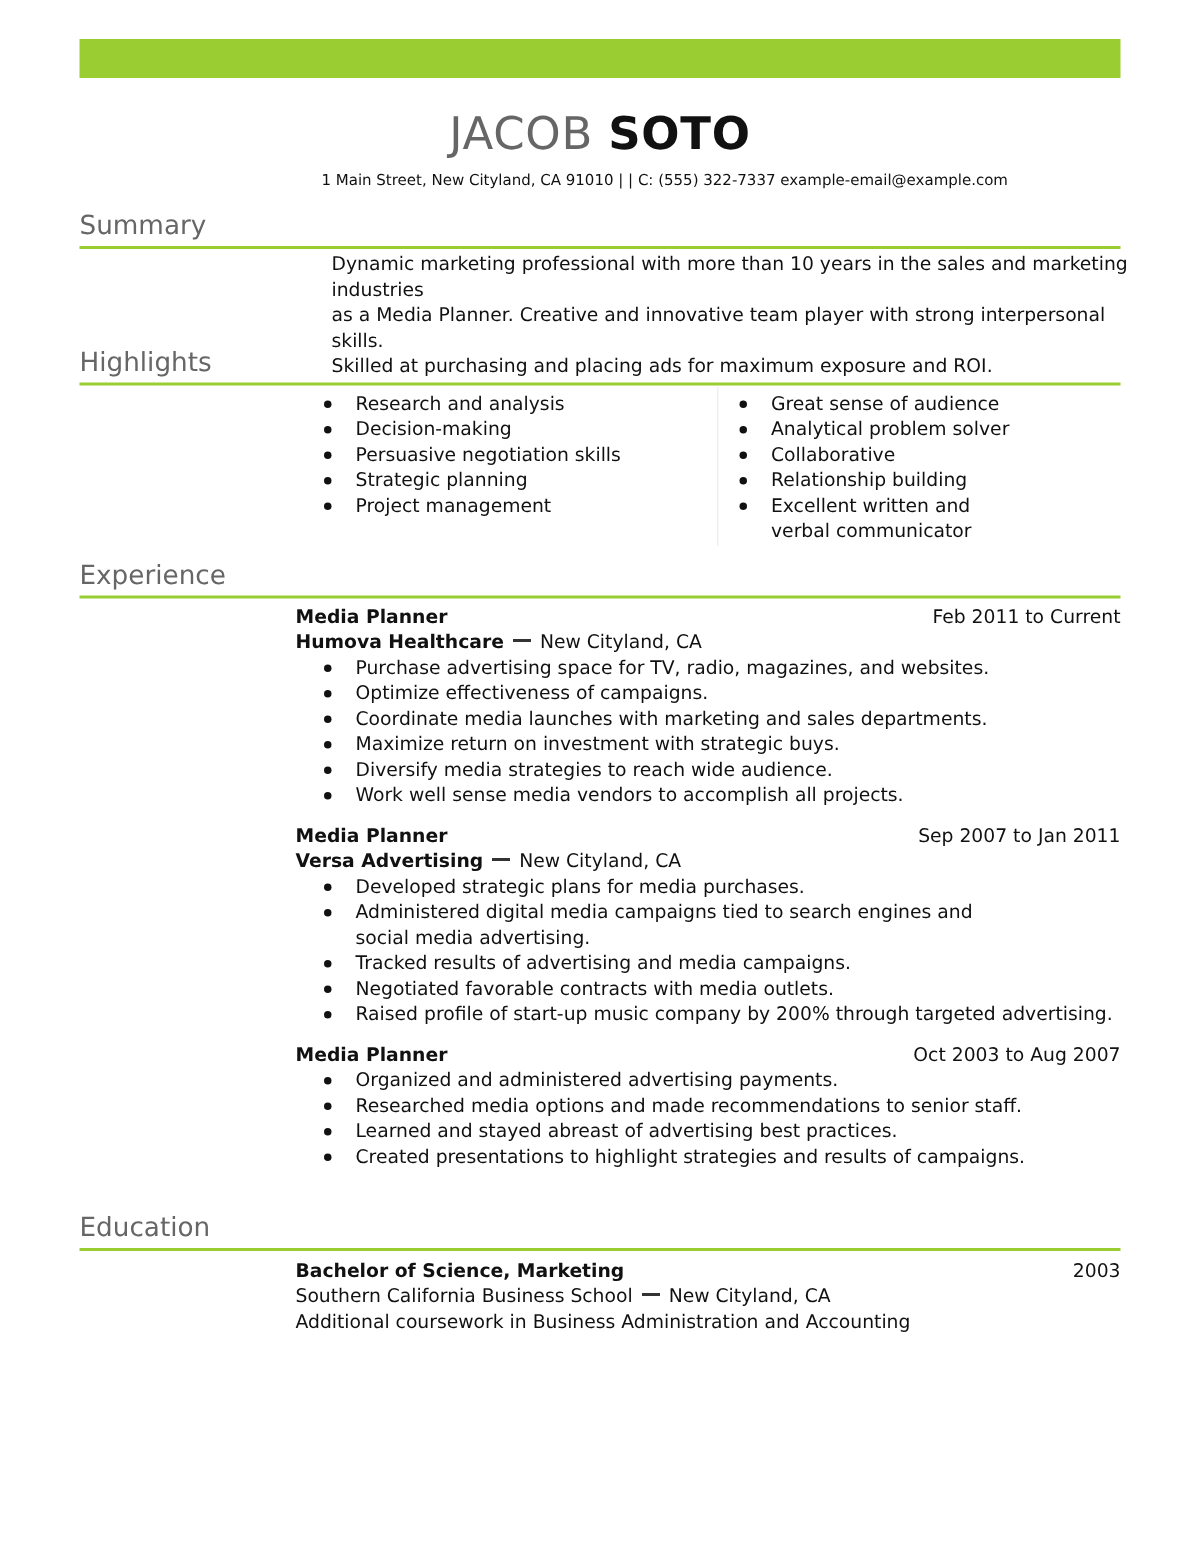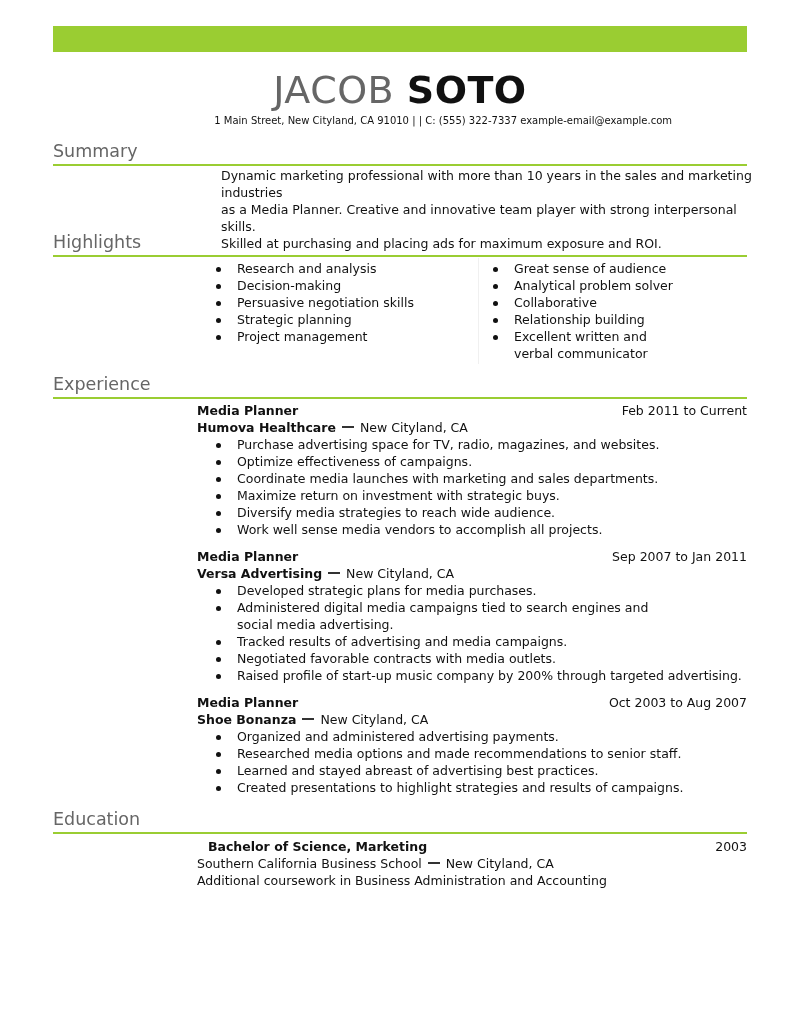--- a/index.html
+++ b/index.html
@@ -7,21 +7,21 @@
       width: 800px; height: 1035px; position: relative; overflow: hidden;
       font-family: "DejaVu Sans", sans-serif; color: #111;
       font-size: 12.5px;
     }
     .topbar {
       position: absolute; left: 53px; top: 26px; width: 694px; height: 26px;
       background: #9acd32;
     }
     .name {
       position: absolute; left: 0; top: 70px; width: 800px; text-align: center;
-      font-size: 38px; letter-spacing: 0.5px; line-height: 40px;
+      font-size: 30px; letter-spacing: 0.5px; line-height: 40px;
     }
     .name .first { color: #666666; }
     .name .last { color: #111111; font-weight: bold; }
     .contact {
       position: absolute; left: 0; top: 113px; width: 672px; text-align: right;
       font-size: 10px; line-height: 16px; color: #111;
     }
     .section-head {
       position: absolute; left: 53px; width: 694px;
       border-bottom: 2px solid #9acd32;
@@ -40,21 +40,21 @@
       border-radius: 50%; background: #111;
     }
     .job { position: absolute; left: 197px; width: 550px; line-height: 17px; }
     .job .row { display: flex; justify-content: space-between; gap: 40px; }
     .job .title { font-weight: bold; }
     .job .company { font-weight: bold; }
     .job .dash { display: inline-block; width: 12px; height: 2px; background: #333; vertical-align: middle; margin: 0 6px 3px 6px; }
     .job ul.bul { margin-left: 18px; }
     .edu { position: absolute; left: 197px; top: 838px; width: 550px; line-height: 17px; }
     .edu .row { display: flex; justify-content: space-between; }
-    .edu .degree { font-weight: bold; margin-left: 11px; }
+    .edu .degree { font-weight: bold; }
     .edu .dash { display: inline-block; width: 12px; height: 2px; background: #333; vertical-align: middle; margin: 0 6px 3px 6px; }
   </style>
 </head>
 <body>
 
 <div class="topbar"></div>
 
 <div class="name">
   <span class="first">JACOB</span>
   <span class="last">SOTO</span>
@@ -124,23 +124,20 @@
     <li>Negotiated favorable contracts with media outlets.</li>
     <li style="white-space:nowrap">Raised profile of start-up music company by 200% through targeted advertising.</li>
   </ul>
 </div>
 
 <div class="job" style="top:694px">
   <div class="row">
     <span class="title">Media Planner</span>
     <span>Oct 2003 to Aug 2007</span>
   </div>
-  <div>
-    <span class="company">Shoe Bonanza</span><span class="dash"></span><span>New Cityland, CA</span>
-  </div>
   <ul class="bul">
     <li>Organized and administered advertising payments.</li>
     <li>Researched media options and made recommendations to senior staff.</li>
     <li>Learned and stayed abreast of advertising best practices.</li>
     <li>Created presentations to highlight strategies and results of campaigns.</li>
   </ul>
 </div>
 
 <div class="section-head" style="top:808px">Education</div>
 <div class="edu">

